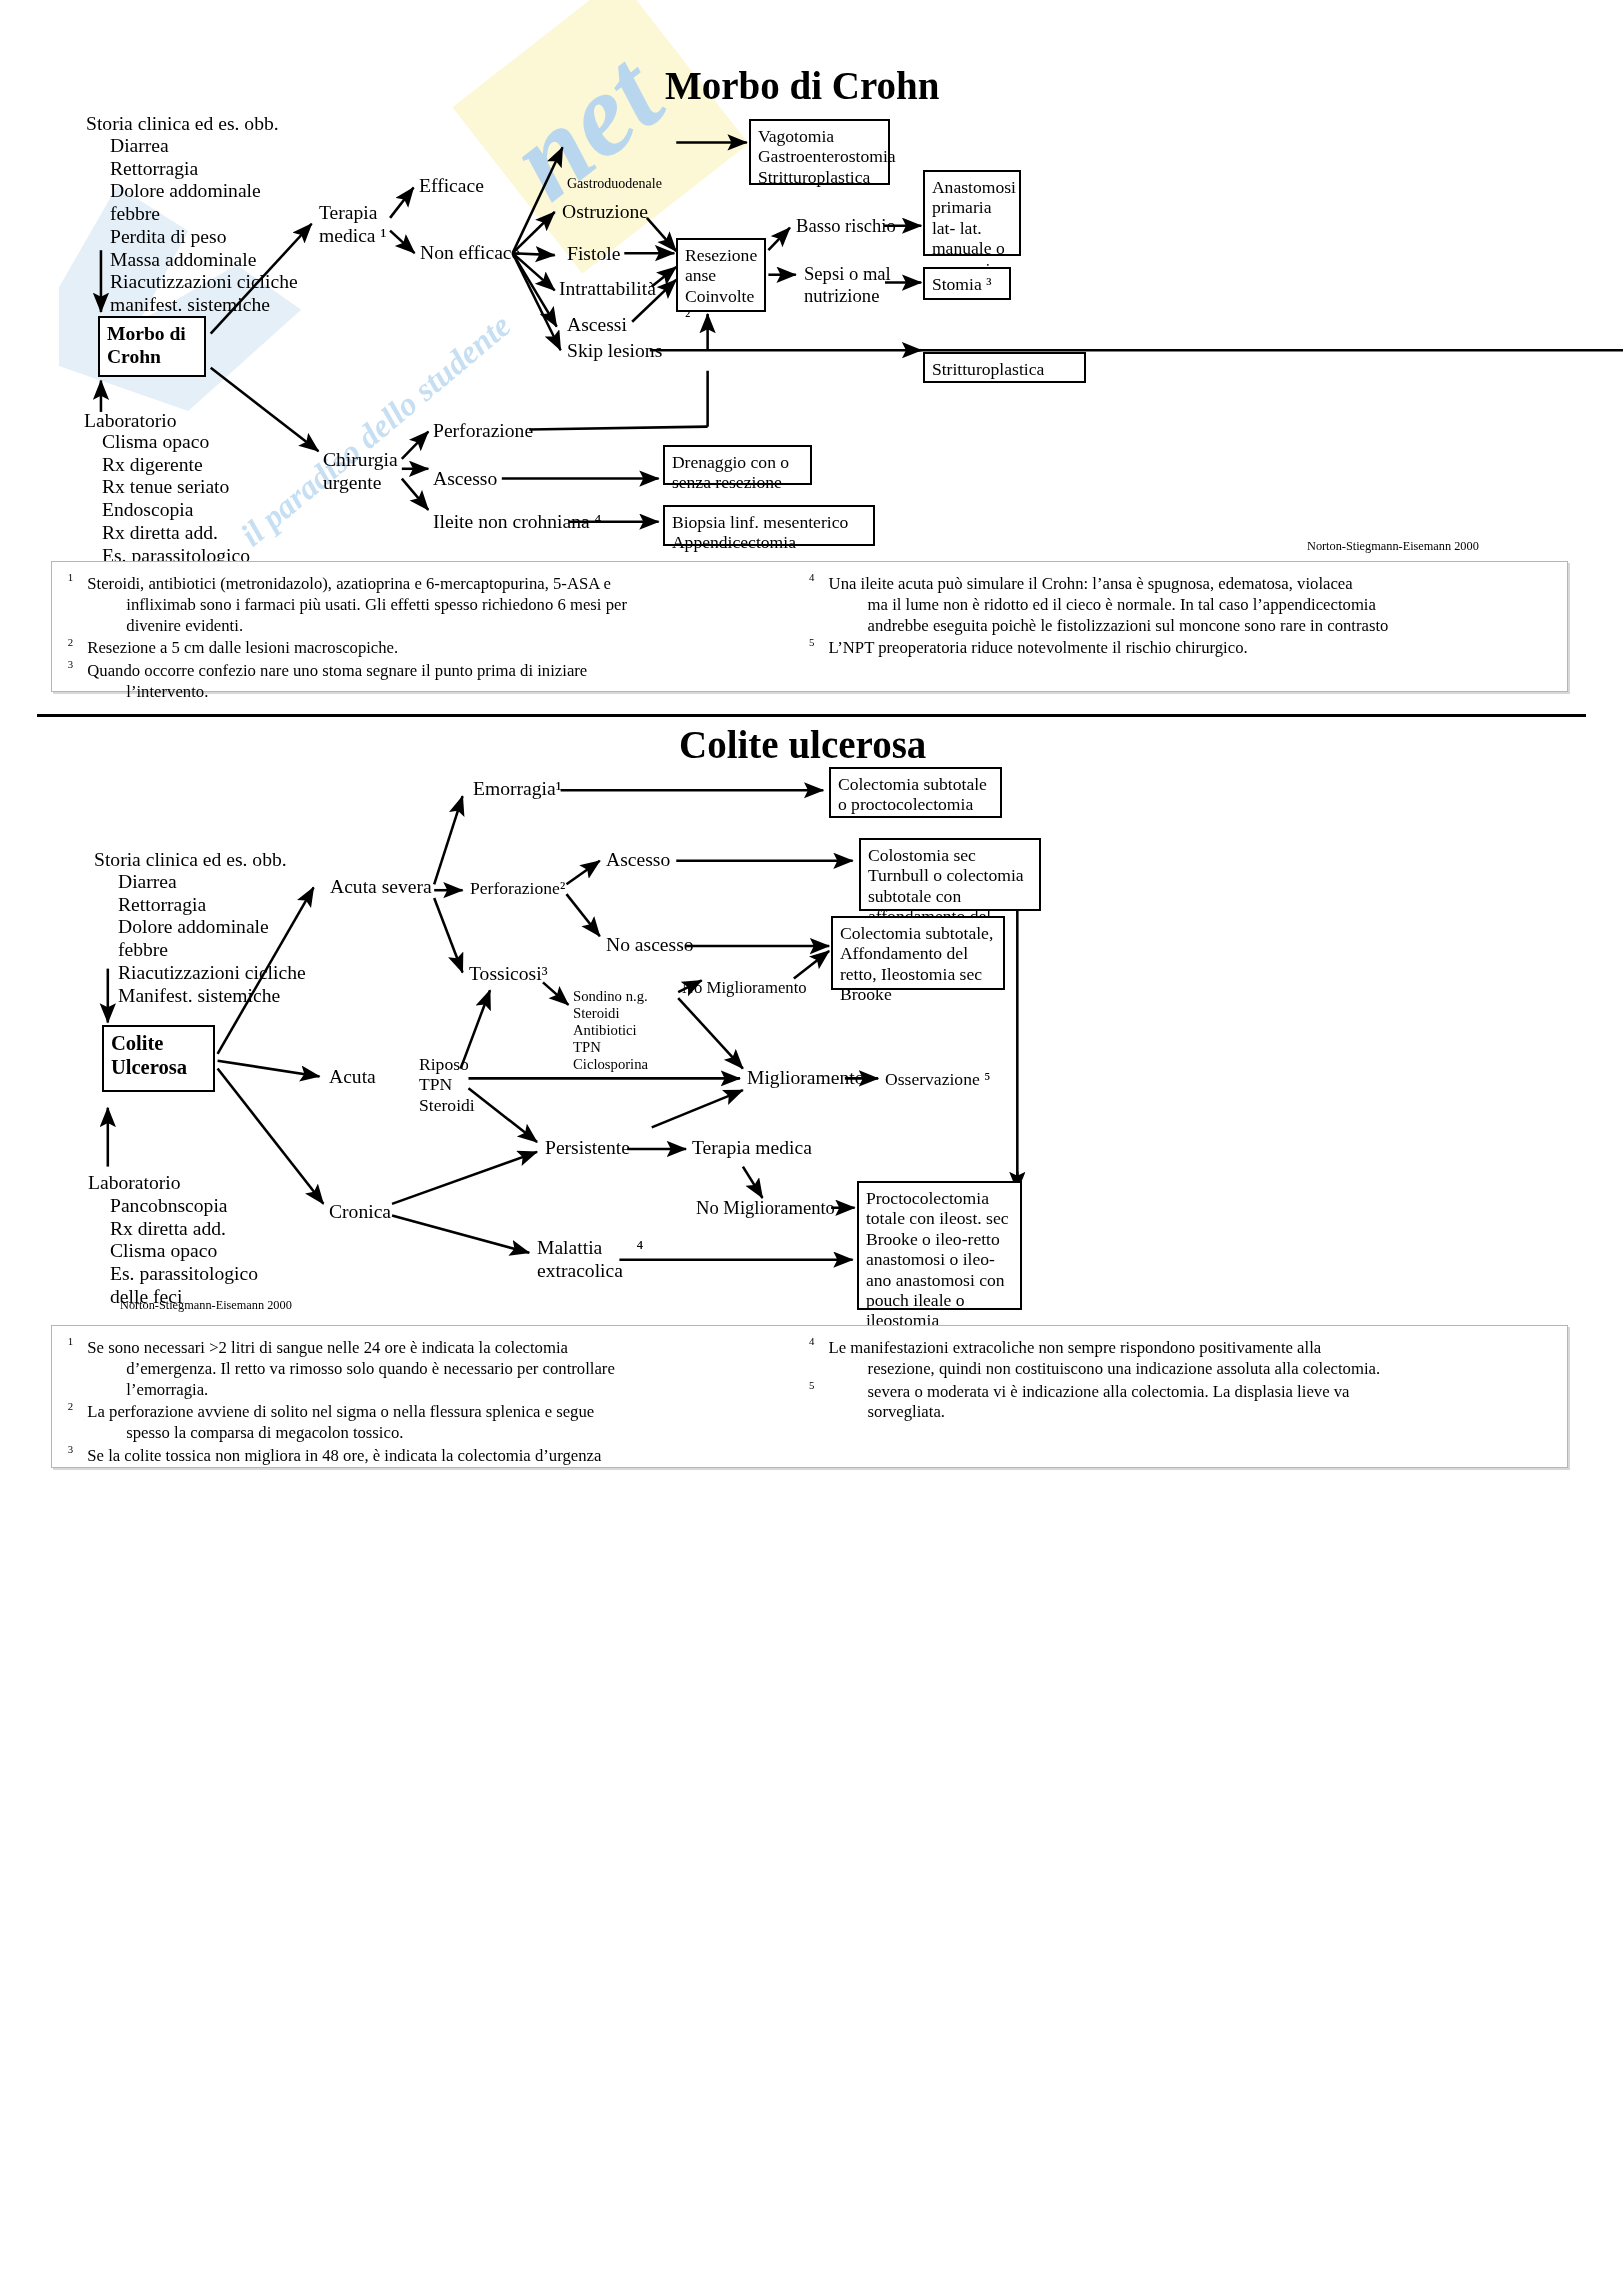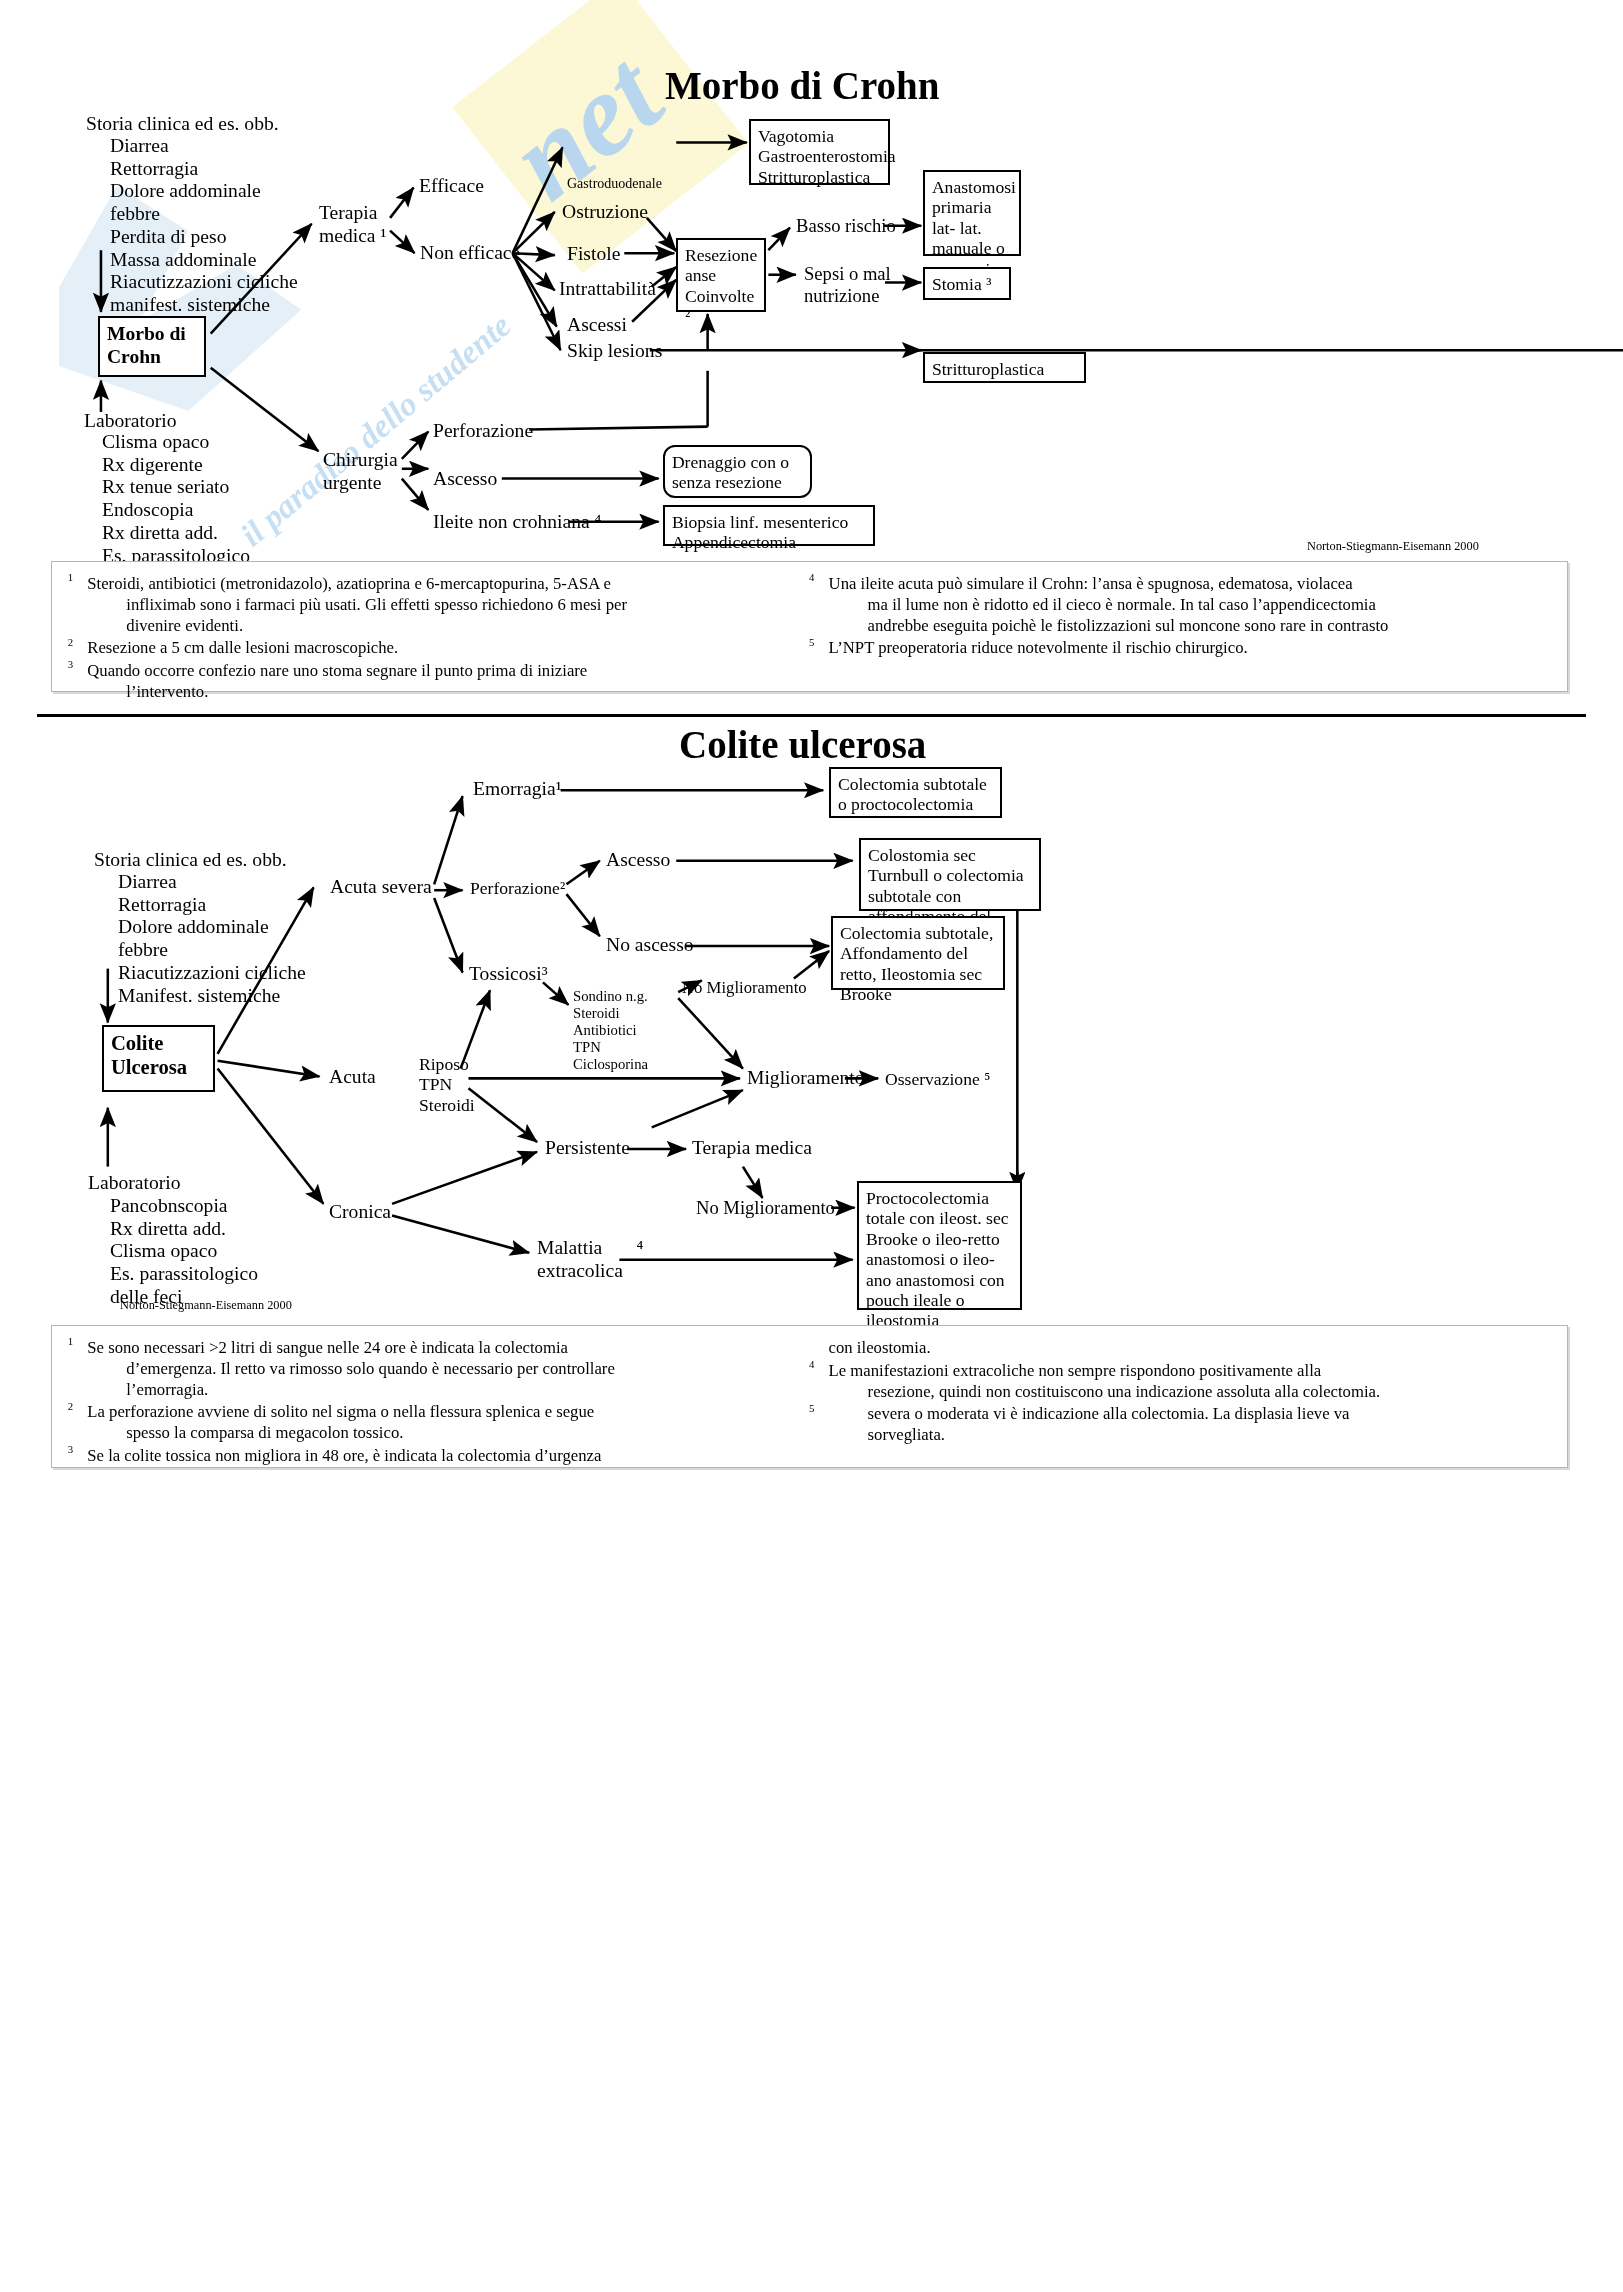--- a/index.html
+++ b/index.html
@@ -149,21 +149,21 @@
 o meccanica</div>
   <div class="box" style="left:923px;top:267px;width:88px;height:33px;font-size:17.6px;">Stomia  ³</div>
   <div class="box" style="left:923px;top:352px;width:163px;height:31px;font-size:17.6px;">Stritturoplastica</div>
 
   <div class="t" style="left:323px;top:449px;font-size:19.6px;">Chirurgia
 urgente</div>
   <div class="t" style="left:433px;top:420px;font-size:19.6px;">Perforazione</div>
   <div class="t" style="left:433px;top:468px;font-size:19.6px;">Ascesso</div>
   <div class="t" style="left:433px;top:511px;font-size:19.6px;">Ileite non crohniana ⁴</div>
 
-  <div class="box" style="left:663px;top:445px;width:149px;height:53px;font-size:17.6px;border-radius:12px;">Drenaggio con o
+  <div class="box" style="left:663px;top:445px;width:149px;height:40px;font-size:17.6px;">Drenaggio con o
 senza resezione</div>
   <div class="box" style="left:663px;top:505px;width:212px;height:41px;font-size:17.6px;">Biopsia linf. mesenterico
 Appendicectomia</div>
 
   <div class="credit" style="left:1307px;top:539px;">Norton-Stiegmann-Eisemann 2000</div>
 
   <div class="notes" style="left:51px;top:561px;width:1517px;height:131px;">
     <div class="col" style="left:13.7px;width:725px;font-size:16.7px;" id="crohn-nl">
         <div class="nrow">
           <span class="sup">1</span>
@@ -326,24 +326,20 @@
           <div>La perforazione avviene di solito nel sigma o nella flessura splenica e segue</div>
           <div class="ind">spesso  la comparsa di megacolon tossico.</div>
         </div>
         <div class="nrow">
           <span class="sup">3</span>
           <div>Se la colite tossica non migliora in 48 ore, è indicata la colectomia d’urgenza</div>
         </div>
       </div>
     <div class="col" style="left:755px;width:755px;font-size:16.7px;" id="col-nr">
         <div class="nrow">
-          <span class="sup"></span>
-          <div>con ileostomia.</div>
-        </div>
-        <div class="nrow">
           <span class="sup">4</span>
           <div>Le manifestazioni extracoliche non sempre rispondono positivamente alla</div>
           <div class="ind">resezione, quindi non costituiscono una indicazione assoluta alla colectomia.</div>
         </div>
         <div class="nrow">
           <span class="sup">5</span>
           <div class="ind">severa o moderata vi è indicazione alla colectomia. La displasia lieve va</div>
           <div class="ind">sorvegliata.</div>
         </div>
       </div>

